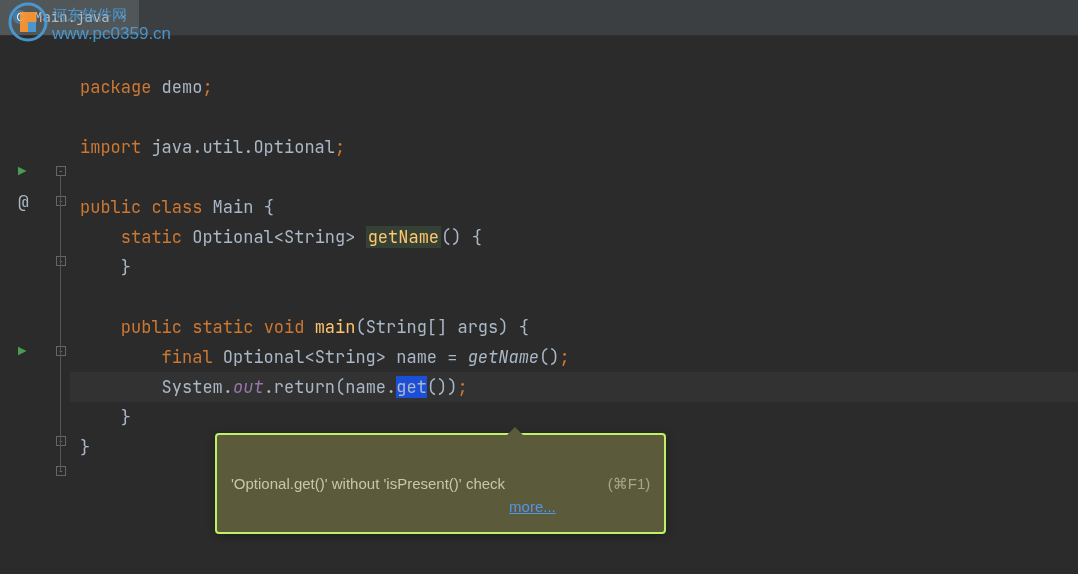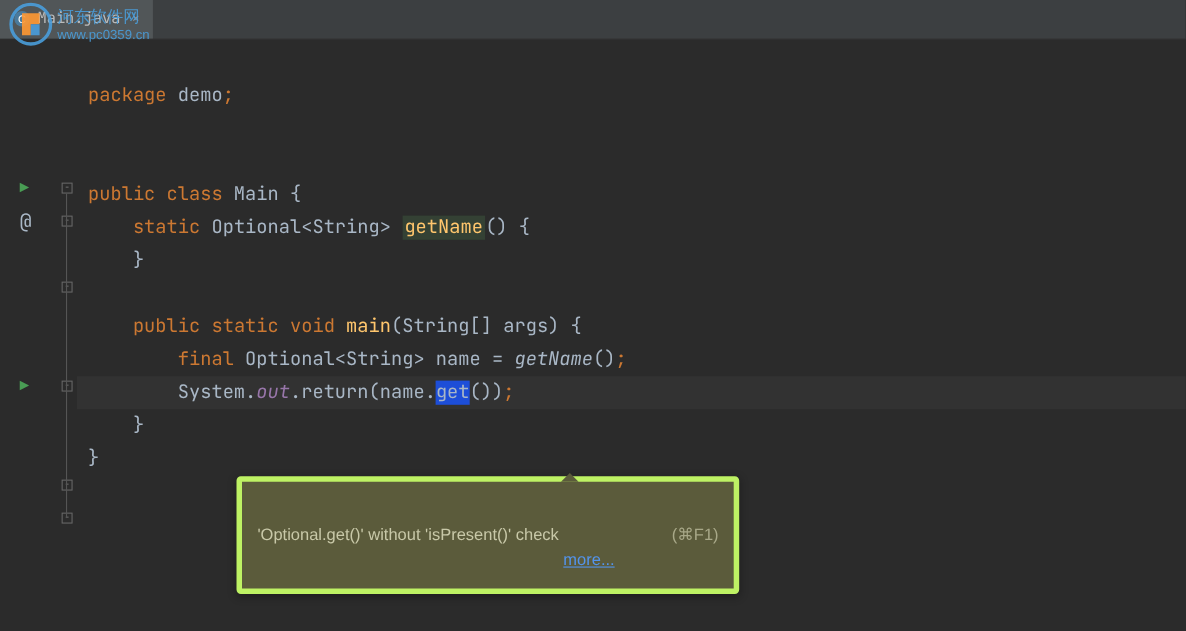--- a/index.html
+++ b/index.html
@@ -127,21 +127,21 @@
     .method-bg { background: #344134; padding: 0 2px; }
     .italic-call { font-style: italic; color: #a9b7c6; }
     .italic-field { font-style: italic; color: #9876aa; }
     .delim { color: #a9b7c6; }
     .semi { color: #cc7832; }
     .warning-bg { background: #1d4ed8; }
     
     .tooltip {
       position: absolute;
       background: #5b5b3b;
-      border: 5px solid #bef264;
+      border: 2px solid #bef264;
       border-radius: 4px;
       padding: 10px 14px;
       color: #c8c8a8;
       font-size: 15px;
       display: flex;
       align-items: center;
       gap: 4px;
       font-family: -apple-system, 'Segoe UI', sans-serif;
       box-shadow: 0 2px 8px rgba(0,0,0,0.3);
     }
@@ -193,21 +193,21 @@
       font-size: 15px;
       font-family: 'SimSun', sans-serif;
       white-space: nowrap;
     }
     
     .watermark-url {
       position: absolute;
       top: 22px;
       left: 44px;
       color: #4a9edb;
-      font-size: 12px;
+      font-size: 17px;
       font-family: Arial, sans-serif;
       white-space: nowrap;
     }
   </style>
 </head>
 <body>
 
 <div class="watermark">
   <svg class="watermark-logo" viewBox="0 0 40 40">
     <circle cx="20" cy="20" r="18" fill="none" stroke="#4a9edb" stroke-width="3"></circle>
@@ -243,20 +243,21 @@
     <div class="fold-icon" style="top:310px;">−</div>
     <div class="fold-icon" style="top:400px;">−</div>
     <div class="fold-icon" style="top:430px;">−</div>
 
     <div class="fold-line" style="top:140px; height:295px;"></div>
   </div>
 
   <div class="code-area">
     <div class="code-line"><span class="kw">package</span> <span>demo</span><span class="semi">;</span></div>
     <div class="code-line"></div>
+    <div class="code-line"><span class="kw">import</span> <span>java.util.Optional</span><span class="semi">;</span></div>
     <div class="code-line"></div>
     <div class="code-line"><span class="kw">public</span> <span class="kw">class</span> <span>Main</span> <span class="delim">{</span></div>
     <div class="code-line">    <span class="kw">static</span> <span>Optional</span><span class="delim">&lt;</span><span>String</span><span class="delim">&gt;</span> <span class="method-decl method-bg">getName</span><span class="delim">() {</span></div>
     <div class="code-line">    <span class="delim">}</span></div>
     <div class="code-line"></div>
     <div class="code-line">    <span class="kw">public</span> <span class="kw">static</span> <span class="kw">void</span> <span class="method-decl">main</span>(<span>String</span>[] <span>args</span>) <span class="delim">{</span></div>
     <div class="code-line">        <span class="kw">final</span> <span>Optional</span><span class="delim">&lt;</span><span>String</span><span class="delim">&gt;</span> <span>name</span> = <span class="italic-call">getName</span>()<span class="semi">;</span></div>
     <div class="code-line highlight-line">        <span>System</span>.<span class="italic-field">out</span>.<span>return</span>(<span>name</span>.<span class="warning-bg">get</span>())<span class="semi">;</span></div>
     <div class="code-line">    <span class="delim">}</span></div>
     <div class="code-line"><span class="delim">}</span></div>

